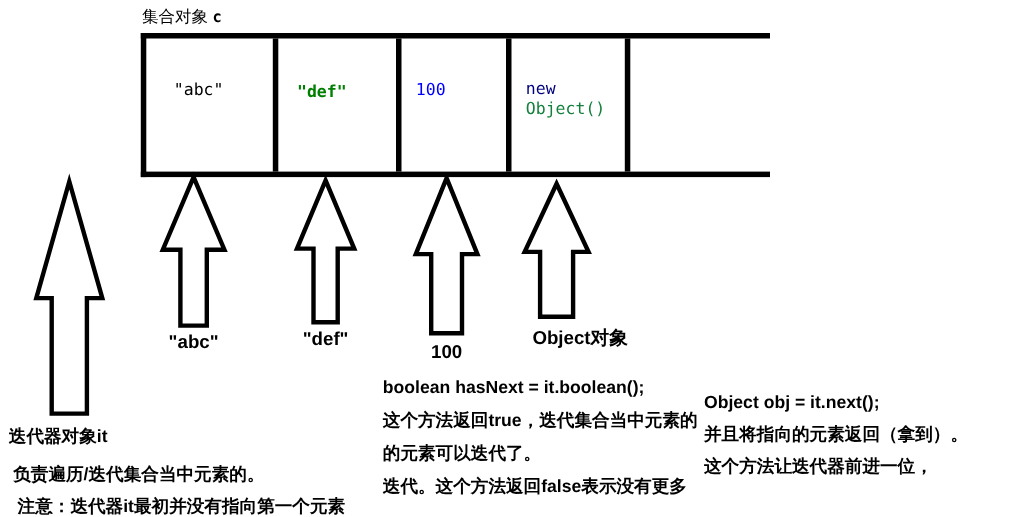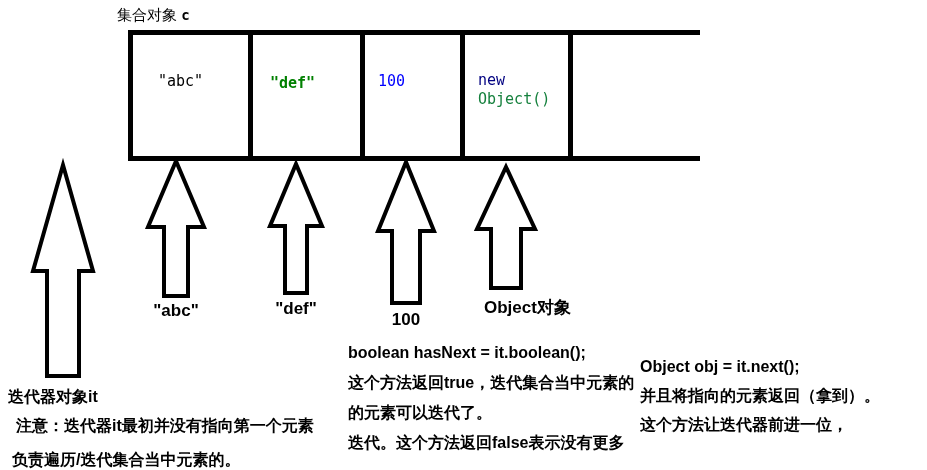--- a/index.html
+++ b/index.html
@@ -7,21 +7,21 @@
   body {
     width: 927px; height: 470px;
     position: relative;
     font-family: "Liberation Sans", sans-serif;
     color: #000;
     overflow: hidden;
   }
   .abs { position: absolute; }
 
   
-  .title { left: 117px; top: 6px; font-size: 15px; white-space: nowrap; }
+  .title { left: 129px; top: 6px; font-size: 15px; white-space: nowrap; }
   .title .var { font-family: "DejaVu Sans Mono", monospace; font-weight: bold; font-size: 14px; }
 
   
   .box {
     left: 128px; top: 30px; width: 572px; height: 131px;
     border-left: 5px solid #000;
     border-top: 5px solid #000;
     border-bottom: 5px solid #000;
     background: #fff;
   }
@@ -88,22 +88,22 @@
   <polygon points="32,2 61,64 47,64 47,123 17,123 17,64 3,64"></polygon>
 </svg>
 
 <div class="abs arrow-label" style="left:145px; top:301px; width:62px">"abc"</div>
 <div class="abs arrow-label" style="left:267px; top:299px; width:58px">"def"</div>
 <div class="abs arrow-label" style="left:375px; top:310px; width:62px">100</div>
 <div class="abs arrow-label" style="left:484px; top:296px">Object对象</div>
 
 <div class="abs note" style="left:8px; top:387px">
   <div>迭代器对象it</div>
+  <div style="padding-left:4px; margin-top:13px">负责遍历/迭代集合当中元素的。</div>
   <div style="padding-left:8px; margin-top:8px">注意：迭代器it最初并没有指向第一个元素</div>
-  <div style="padding-left:4px; margin-top:13px">负责遍历/迭代集合当中元素的。</div>
 </div>
 
 <div class="abs note" style="left:348px; top:338px">
   <p>boolean hasNext = it.boolean();</p>
   <p>这个方法返回true，迭代集合当中元素的</p>
   <p>的元素可以迭代了。</p>
   <p>迭代。这个方法返回false表示没有更多</p>
 </div>
 
 <div class="abs note note-right" style="left:640px; top:352px">

